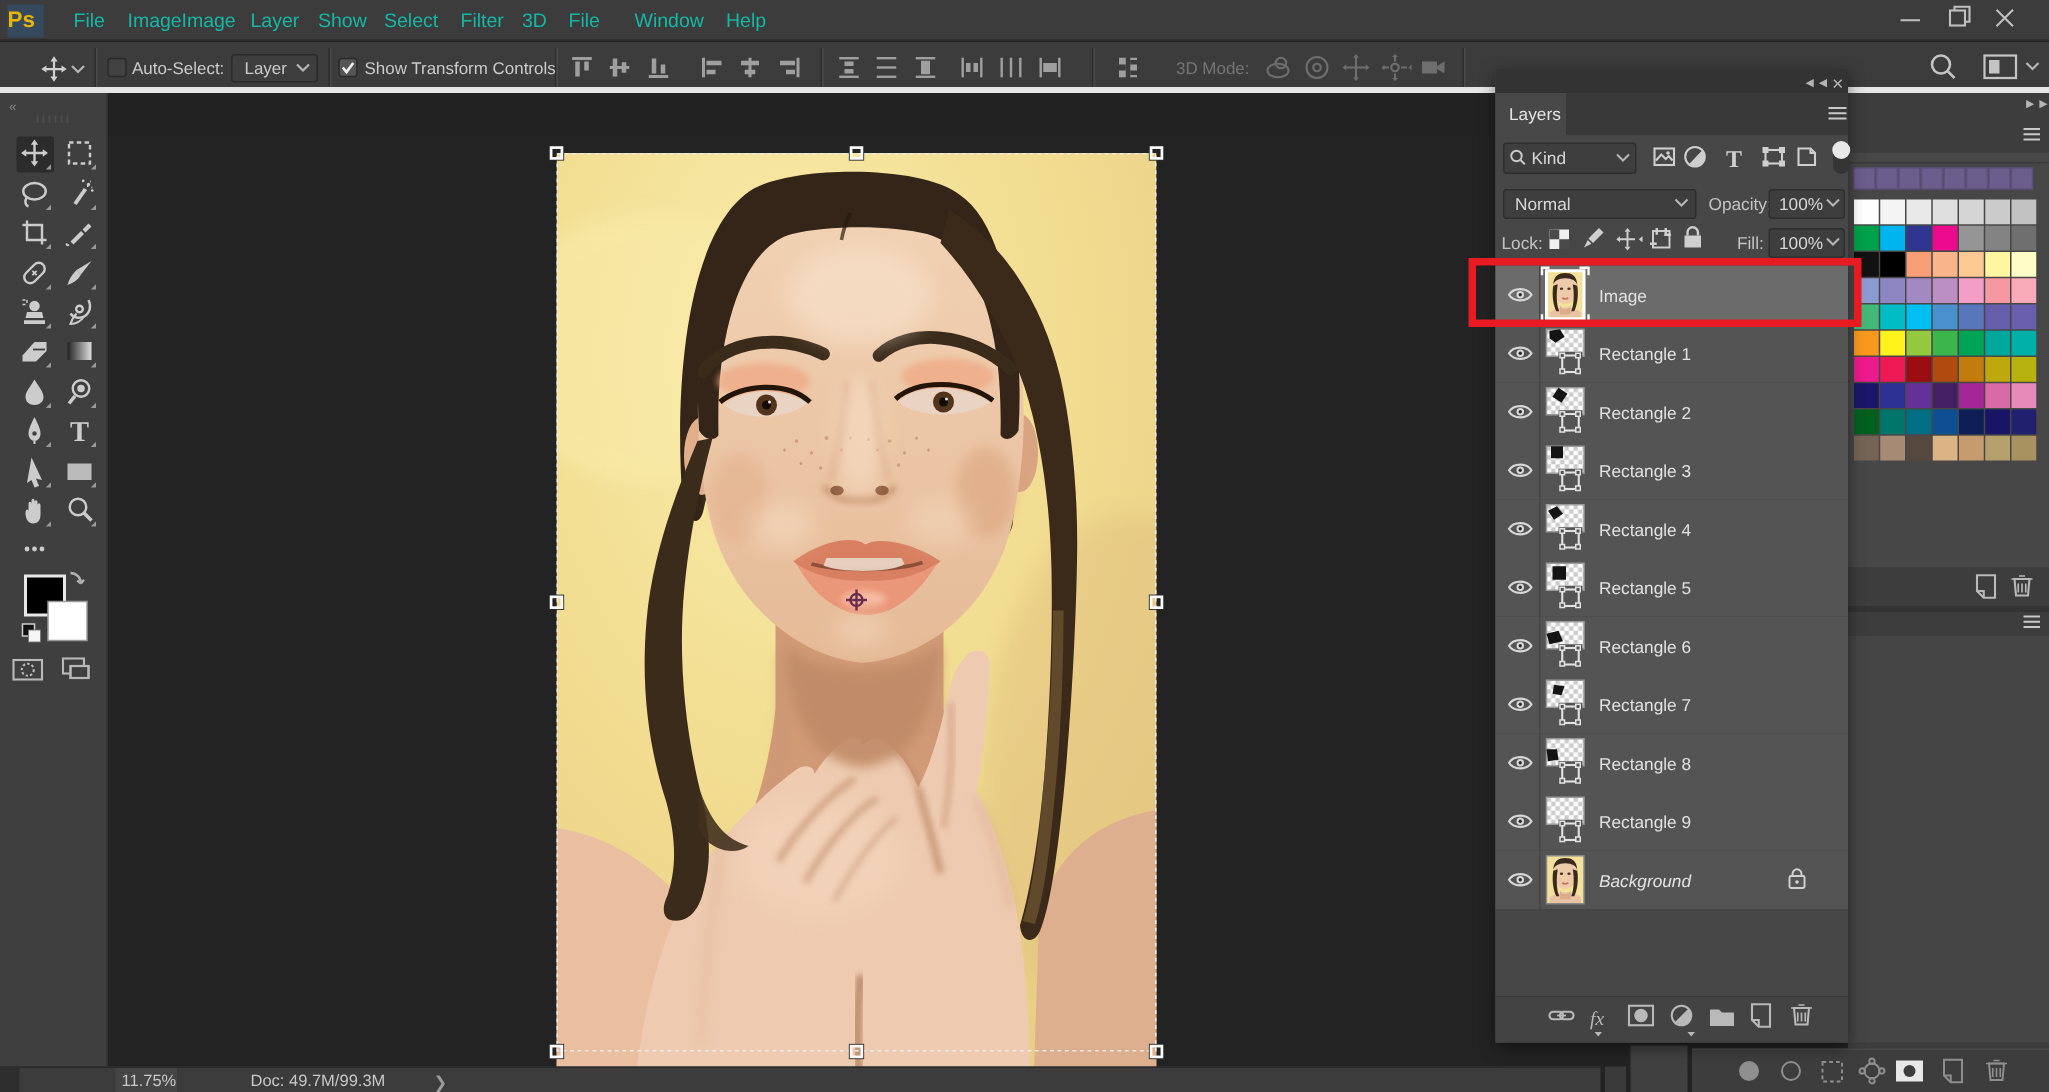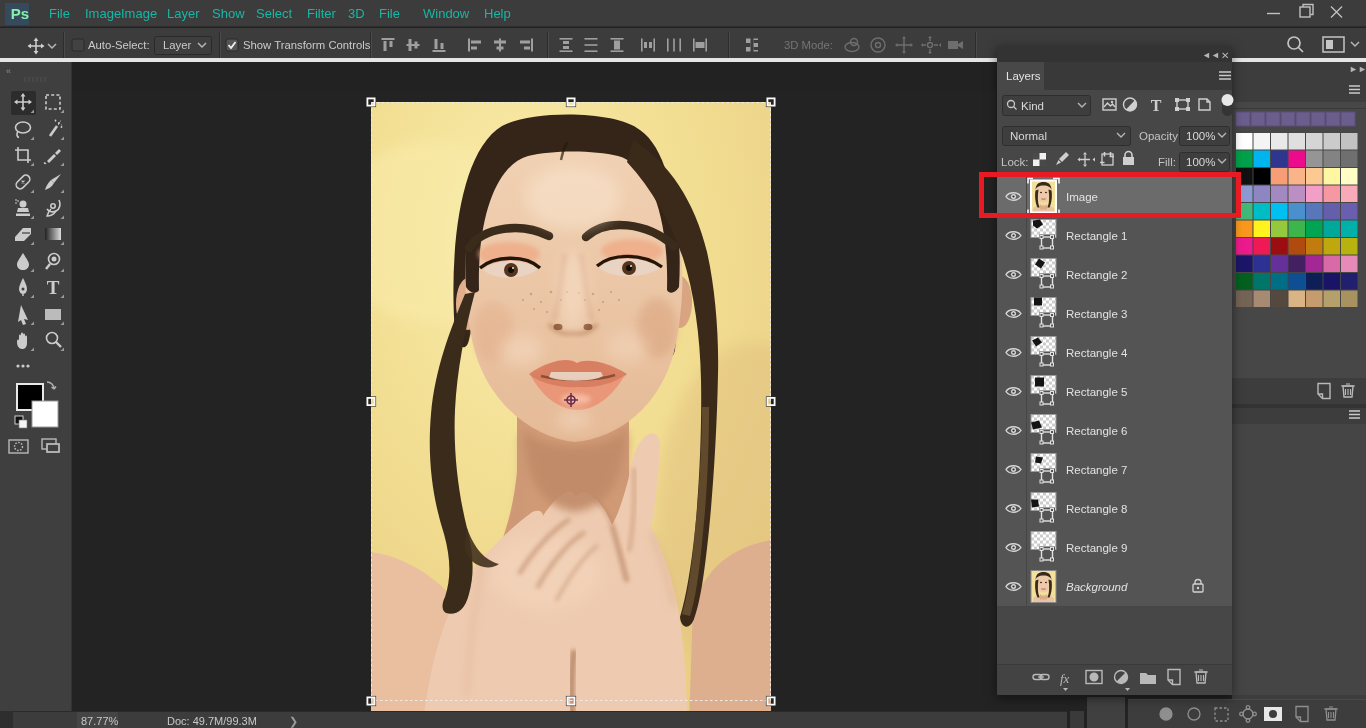--- a/index.html
+++ b/index.html
@@ -2,21 +2,21 @@
 <html><head>
 <meta charset="utf-8">
 <style>
   * { margin:0; padding:0; box-sizing:border-box; }
   html,body { width:1366px; height:728px; overflow:hidden; background:#222; }
   #app { position:relative; width:1366px; height:728px; font-family:"Liberation Sans", sans-serif; color:#d6d6d6; background:#222222; }
   .abs { position:absolute; }
 
   
   #menubar { left:0; top:0; width:1366px; height:27px; background:#3c3c3c; border-bottom:1px solid #2d2d2d; }
-  #pslogo { left:5px; top:3px; width:24px; height:22px; background:#364a5e; color:#86efac; font-weight:bold; font-size:15px; text-align:right; line-height:22px; }
+  #pslogo { left:5px; top:3px; width:24px; height:22px; background:#364a5e; color:#eab308; font-weight:bold; font-size:15px; text-align:left; line-height:22px; }
   .menuitem { position:absolute; top:0; height:24px; line-height:27px; font-size:13px; color:#14b8a6; }
 
   
   #optbar { left:0; top:28px; width:1366px; height:34px; background:#3c3c3c; border-bottom:4px solid #e5e5e5; }
 
   
   #tabbar { left:72px; top:62px; width:1294px; height:28px; background:#2d2d2d; }
   #doctab { position:absolute; left:3px; top:2px; height:26px; background:#3f3f3f; padding:0 10px 0 11px; line-height:26px; font-size:12px; color:#f0f0f0; }
 
   
@@ -525,21 +525,21 @@
         <rect x="9" y="378" width="19" height="13"></rect>
         <circle cx="18.5" cy="384.5" r="4" stroke-dasharray="1.6 1.4"></circle>
         <rect x="42" y="377" width="14" height="10"></rect>
         <rect x="47" y="382" width="12" height="8" fill="#3f3f3f"></rect>
         <rect x="47" y="382" width="12" height="8"></rect>
       </g>
     </svg>
   </div>
 
   <div id="statusbar" class="abs">
-    <span style="position:absolute;left:77px;top:0px;width:41px;height:16px;background:#454545;padding:3px 0 0 4px;">87.77%</span>
+    <span style="position:absolute;left:77px;top:0px;width:41px;height:16px;background:#454545;padding:3px 0 0 4px;">11.75%</span>
     <span style="position:absolute;left:167px;top:3px;text-align:right;">Doc: 49.7M/99.3M</span>
     <span style="position:absolute;left:289px;top:3px;color:#9a9a9a;">❯</span>
   </div>
 
   <div id="rightdock" class="abs">
     <svg width="134" height="666" viewBox="0 0 134 666" style="position:absolute;left:0;top:0">
     <rect width="134" height="666" fill="#3d3d3d"></rect>
     <text x="117" y="10" font-size="9" fill="#b5b5b5">►►</text>
     <g stroke="#c9c9c9" stroke-width="1.3">
           <path d="M117,24 h11 M117,27.5 h11 M117,31 h11"></path>

